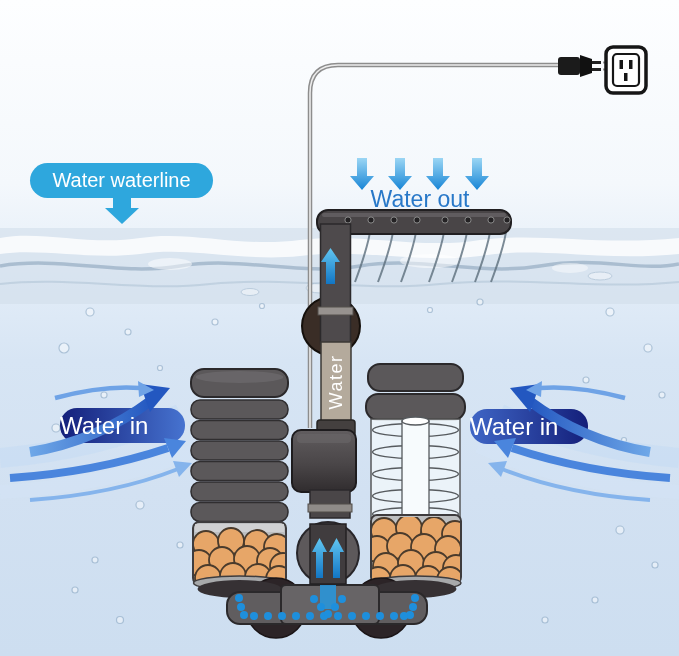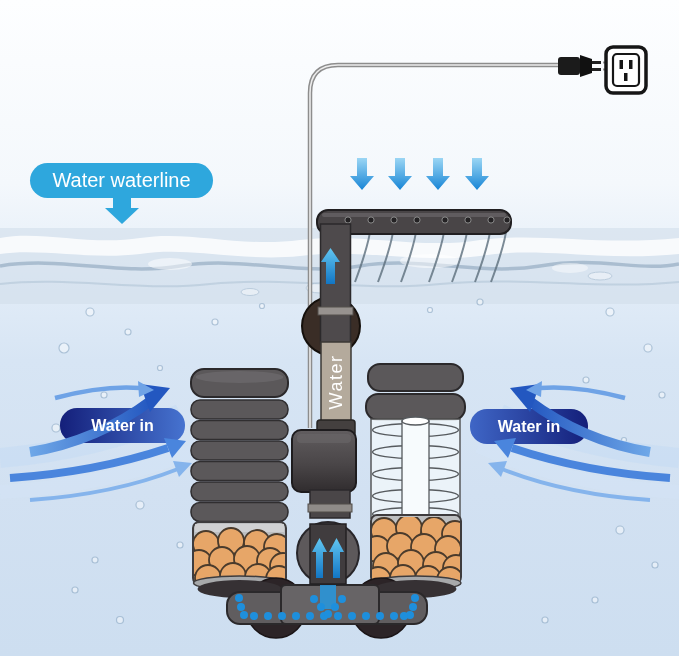--- a/index.html
+++ b/index.html
@@ -16,22 +16,22 @@
   .pill{
     position:absolute;left:30px;top:163px;width:183px;height:35px;
     background:#2ea7dd;border-radius:18px;color:#ffffff;
     font-size:20px;line-height:35px;text-align:center;font-weight:500;
   }
   .water-out{
     position:absolute;left:330px;top:186px;width:180px;text-align:center;
     color:#2878c8;font-size:23px;font-weight:500;
   }
   .banner-text{
-    position:absolute;color:#ffffff;font-size:16px;font-weight:700;
-    text-align:center;line-height:35px;height:35px;
+    position:absolute;color:#ffffff;font-size:24px;font-weight:400;
+    line-height:35px;height:35px;
   }
   .banner-text.left{left:60px;top:408px;width:125px;}
   .banner-text.right{left:470px;top:409px;width:118px;}
 </style>
 </head>
 <body>
 
 <div class="stage">
 
 <svg width="679" height="656" viewBox="0 0 679 656">
@@ -320,18 +320,19 @@
     <g>
       <path d="M316,578 v-26 h-4 l7.5,-14 7.5,14 h-4 v26 z" fill="url(#gradArrowUp)"></path>
       <path d="M333,578 v-26 h-4 l7.5,-14 7.5,14 h-4 v26 z" fill="url(#gradArrowUp)"></path>
     </g>
   </g>
 </svg>
 
 
 <div class="pill">Water waterline</div>
 
+<div class="water-out">Water out</div>
 
 <div class="banner-text left">Water in</div>
 
 <div class="banner-text right">Water in</div>
 
 </div>
 
 </body></html>

